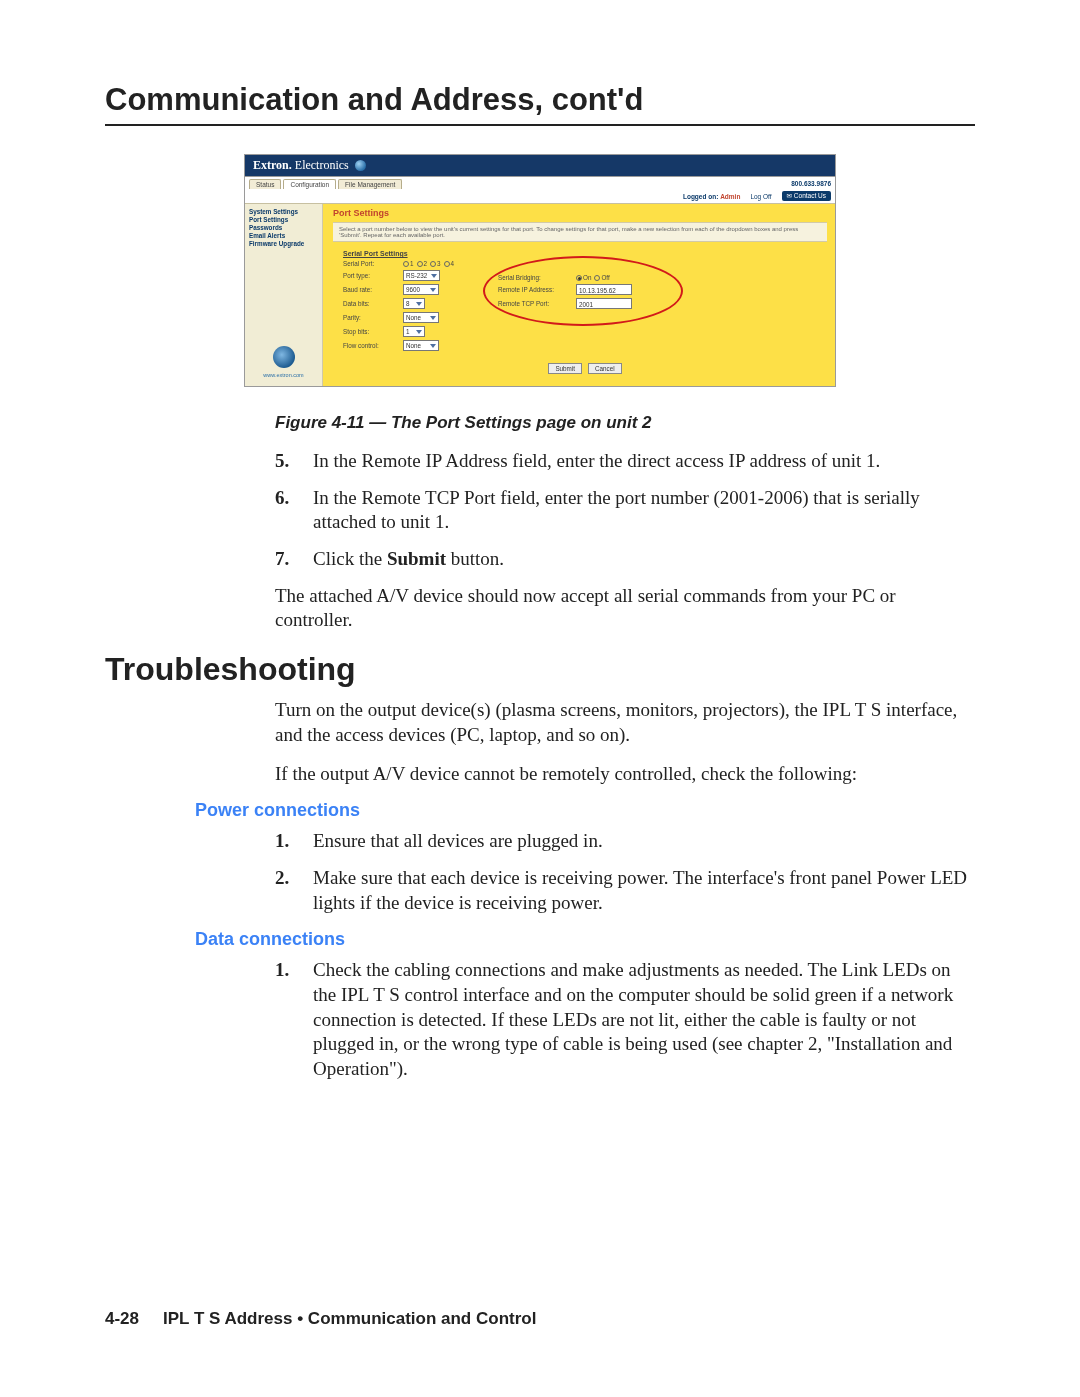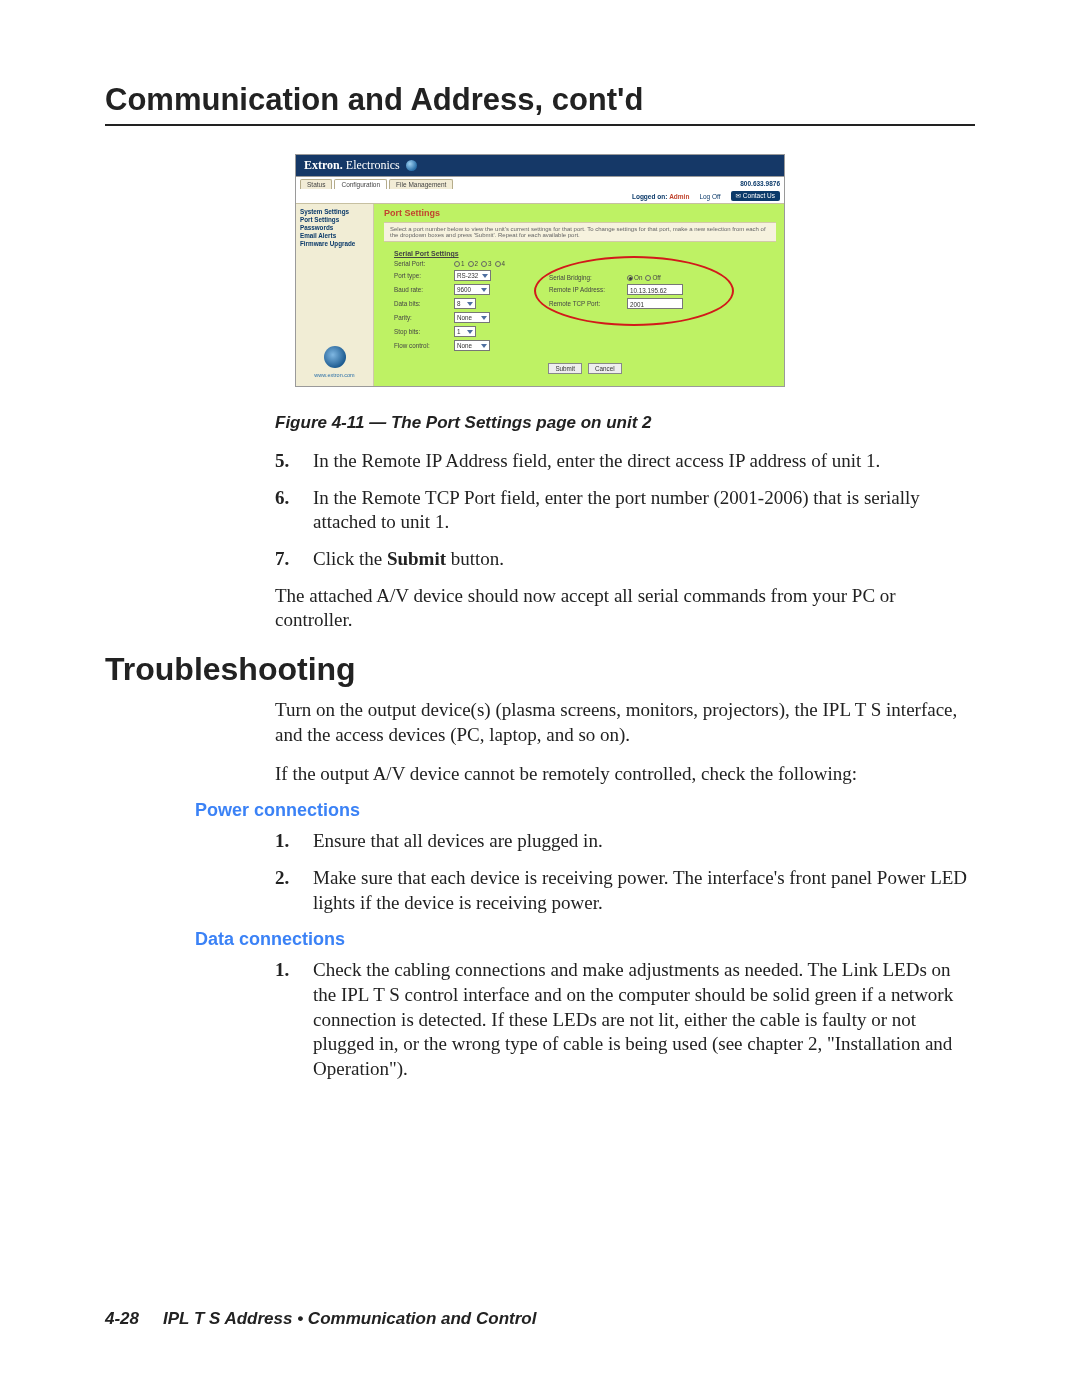--- a/index.html
+++ b/index.html
@@ -19,21 +19,21 @@
     font-weight: 700;
     font-size: 31px;
     color: #222;
     border-bottom: 2px solid #222;
     padding-bottom: 6px;
     margin-bottom: 28px;
   }
 
   
   .screenshot {
-    width: 490px;
+    width: 592px;
     margin: 0 auto 26px auto;
     border: 1px solid #9a9a9a;
     background: #fff;
     font-family: Verdana, Tahoma, sans-serif;
     font-size: 7px;
     color: #555;
   }
   .ss-header {
     background: #153867;
     color: #fff;
@@ -63,21 +63,21 @@
   .ss-rightinfo {
     display:flex; gap:10px; align-items:center;
     font-size:6.5px; color:#0b3a6a; padding:2px 4px;
   }
   .ss-rightinfo .label { color:#0b3a6a; font-weight:700; }
   .ss-rightinfo .admin { color:#c1442e; font-weight:700; }
   .ss-rightinfo .contact {
     background:#0b3a6a; color:#fff; padding:1px 5px; border-radius:2px;
   }
 
-  .ss-body { display:flex; background:#bef264; border-top:1px solid #c7c0a1; }
+  .ss-body { display:flex; background:#fde047; border-top:1px solid #c7c0a1; }
   .ss-sidebar {
     width: 78px;
     background: #f1edd5;
     border-right: 1px solid #cfc9aa;
     padding: 4px 4px 8px 4px;
     display:flex; flex-direction:column; justify-content:space-between;
     min-height: 176px;
   }
   .ss-sidelinks a {
     display:block; font-size:6.3px; font-weight:700; color:#0b3a6a;
@@ -156,21 +156,21 @@
   h3.sub2 {
     font-family: "Trebuchet MS", "Lucida Grande", Verdana, sans-serif;
     font-weight:700; font-size:18px; color:#3b82f6;
     margin-left: 90px; margin-top: 14px; margin-bottom: 8px;
   }
 
   .footer {
     position:absolute; left:105px; bottom:68px; right:105px;
     display:flex; align-items:center;
     font-family: "Trebuchet MS", "Lucida Grande", Verdana, sans-serif;
-    font-size:17px; font-weight:700; color:#222;font-style:italic;
+    font-size:17px; font-weight:700; color:#222;
   }
   .footer .pn { margin-right:24px; }
 </style>
 </head>
 <body>
 
 <div class="page">
   <h1 class="section-title">Communication and Address, cont'd</h1>
 
   <div class="screenshot">

